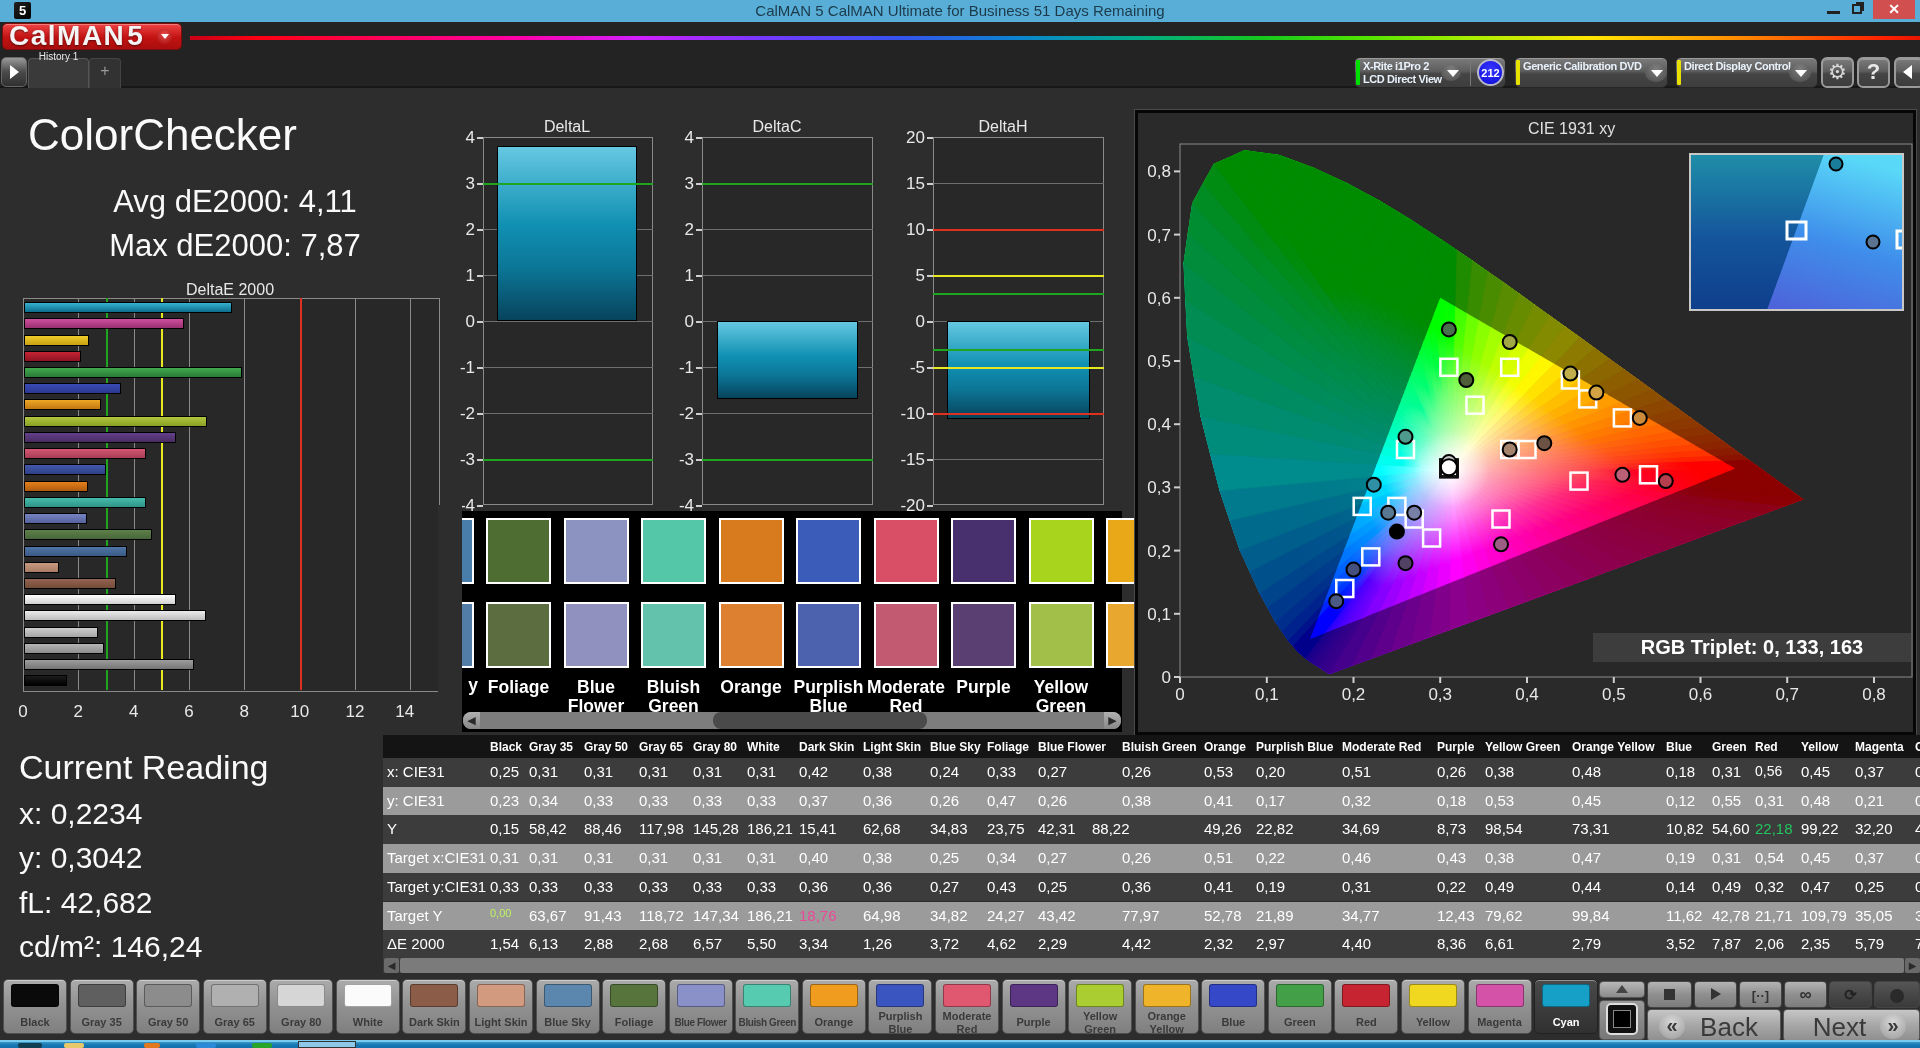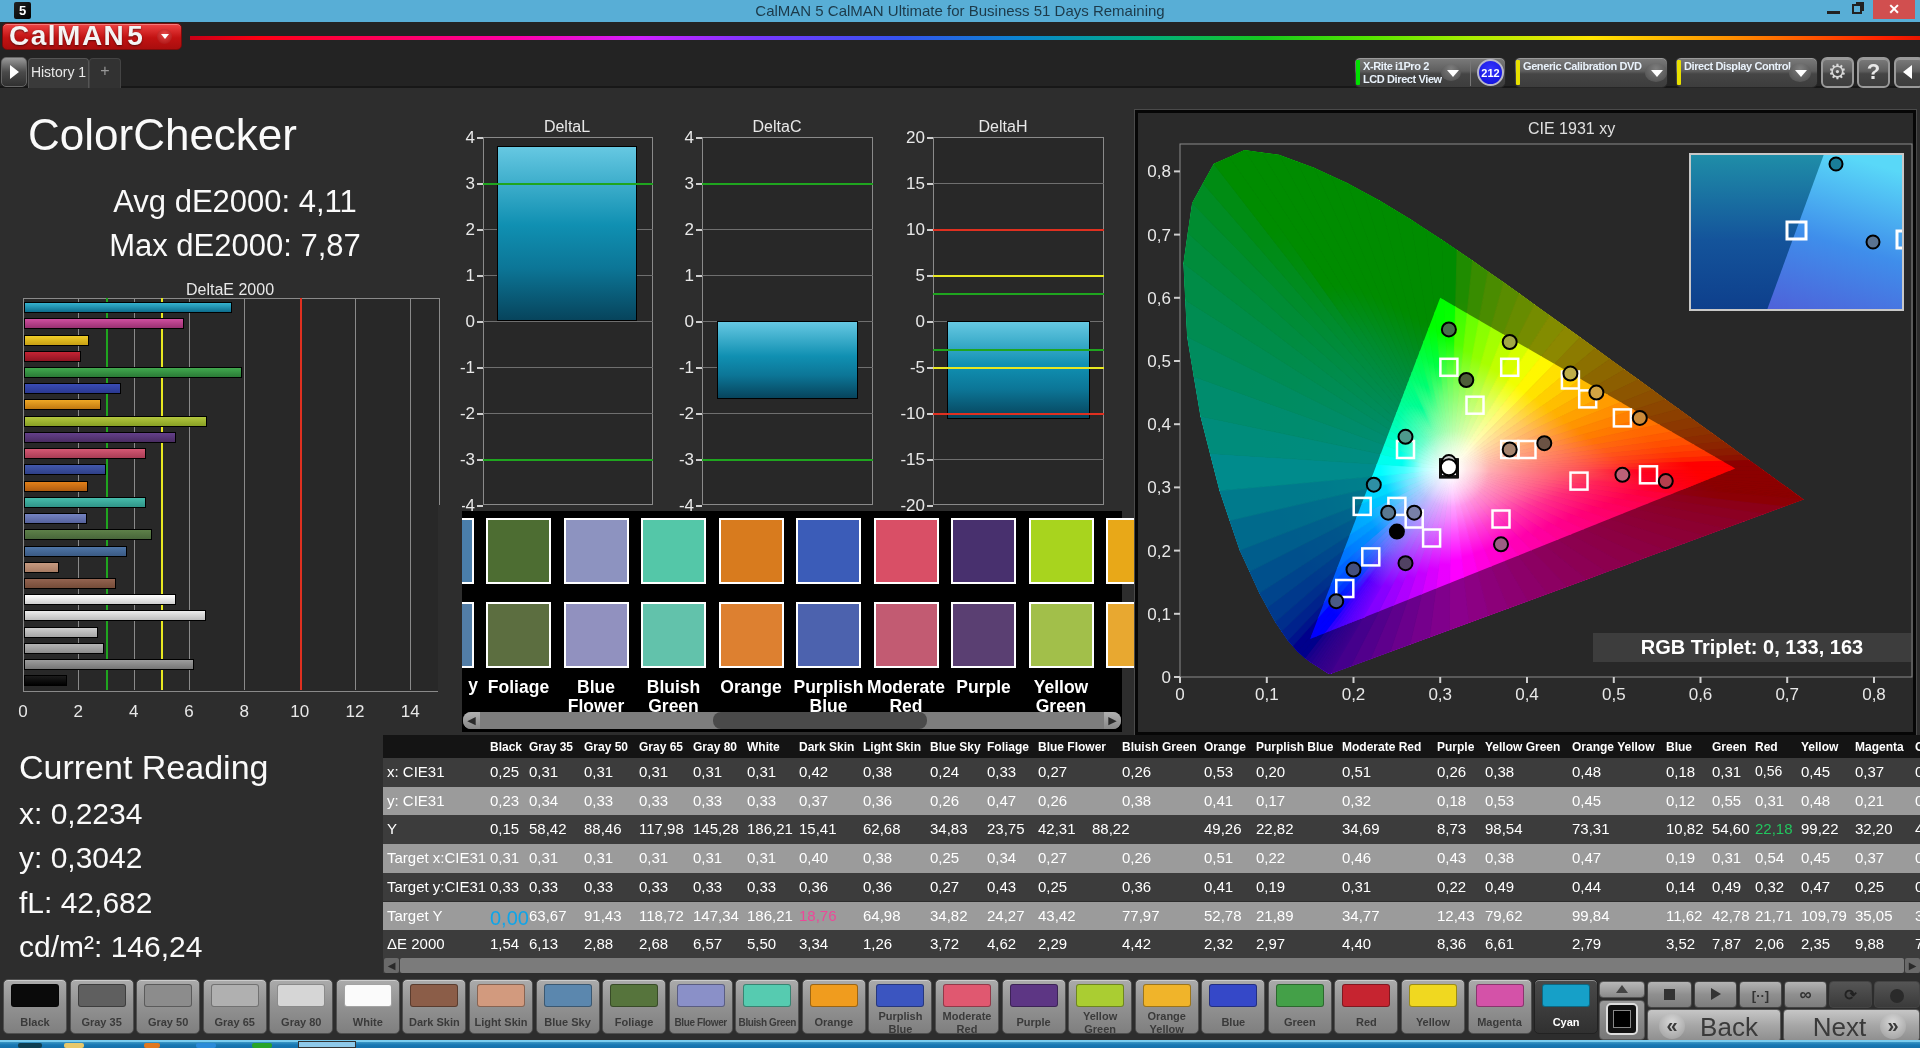--- a/index.html
+++ b/index.html
@@ -25,21 +25,21 @@
 <div class="abs" style="left:0;top:22px;width:1920px;height:34px;background:#232323"></div>
 <div class="abs" style="left:2px;top:23px;width:180px;height:27px;background:linear-gradient(#ef4444,#c21212 55%,#a90e0e);border:1px solid #7c0b0b;border-radius:5px;box-shadow:inset 0 1px 0 rgba(255,255,255,.3)"></div>
 <div class="abs" style="left:9px;top:23px;width:150px;height:26px;color:#f4f4f4;font-size:28px;font-weight:bold;letter-spacing:1.5px;line-height:25px;text-shadow:0 1px 2px rgba(0,0,0,.5)">CalMAN<span style="margin-left:2px">5</span></div>
 <div class="abs" style="left:157px;top:29px;width:15px;height:15px;border-radius:50%;background:radial-gradient(circle at 50% 35%,#e84848,#a30d0d);"></div>
 <div class="abs" style="left:160.5px;top:34px;width:0;height:0;border-left:4px solid transparent;border-right:4px solid transparent;border-top:5px solid #fff"></div>
 <div class="abs" style="left:190px;top:36px;width:1730px;height:4px;background:linear-gradient(90deg,#c80016,#ff0013 4%,#ff00a8 19%,#d020ff 26%,#7638ff 33%,#3553ee 41%,#0b85cf 48%,#00ad85 55%,#16c81e 62%,#52e400 68%,#a8ee00 74%,#ffe400 81%,#ff9000 89%,#ff2000 98%,#e81600)"></div>
 <div class="abs" style="left:0;top:56px;width:1920px;height:32px;background:#232323;border-bottom:2px solid #171717"></div>
 <div class="abs" style="left:1px;top:57px;width:26px;height:30px;background:linear-gradient(#9a9a9a,#4a4a4a 50%,#303030);border:1px solid #666;border-radius:5px"></div>
 <div class="abs" style="left:10px;top:65px;width:0;height:0;border-top:7px solid transparent;border-bottom:7px solid transparent;border-left:9px solid #fff"></div>
 <div class="abs" style="left:28px;top:58px;width:61px;height:30px;background:#3a3a3a;border:1px solid #555;border-bottom:none;border-radius:4px 4px 0 0"></div>
-<div class="abs" style="left:28px;top:64px;width:61px;height:18px;text-align:center;color:#e8e8e8;font-size:14px">History 1</div>
+<div class="abs" style="left:28px;top:51px;width:61px;height:18px;text-align:center;color:#e8e8e8;font-size:10px">History 1</div>
 <div class="abs" style="left:89px;top:58px;width:32px;height:30px;background:#323232;border:1px solid #444;border-bottom:none;border-radius:4px 4px 0 0"></div>
 <div class="abs" style="left:89px;top:62px;width:32px;height:22px;text-align:center;color:#999;font-size:16px">+</div>
 <div class="abs grad-btn" style="left:1354px;top:57px;width:152px;height:31px"></div>
 <div class="abs" style="left:1356px;top:60px;width:4px;height:25px;background:#00e000;border-radius:1px"></div>
 <div class="abs" style="left:1363px;top:60px;width:138px;color:#e9f2fb;font-size:11px;font-weight:bold;letter-spacing:-0.4px;line-height:13px;white-space:nowrap">X-Rite i1Pro 2<br>LCD Direct View</div>
 <div class="abs" style="left:1441px;top:64px;width:20px;height:17px;border-radius:50%;background:radial-gradient(circle at 50% 30%,#7e7e7e,#4a4a4a)"></div>
 <div class="abs" style="left:1447px;top:70px;width:0;height:0;border-left:6px solid transparent;border-right:6px solid transparent;border-top:7px solid #fff"></div>
 <div class="abs" style="left:1470px;top:59px;width:1px;height:27px;background:#777"></div>
 <div class="abs" style="left:1477px;top:59px;width:27px;height:27px;border-radius:50%;background:radial-gradient(circle at 50% 35%,#3535ff,#0c0cd6);border:2px solid #b8b8c8;color:#fff;font-size:11px;font-weight:bold;text-align:center;line-height:24px">212</div>
 <div class="abs grad-btn" style="left:1514px;top:57px;width:154px;height:31px"></div>
@@ -95,21 +95,21 @@
 <div class="abs" style="left:24px;top:642.8px;width:79.7px;height:11px;background:linear-gradient(#b5b5b5,#8d8d8d);border:1px solid #000"></div>
 <div class="abs" style="left:24px;top:659.1px;width:169.6px;height:11px;background:linear-gradient(#9d9d9d,#757575);border:1px solid #000"></div>
 <div class="abs" style="left:24px;top:675.3px;width:42.6px;height:11px;background:linear-gradient(#1c1c1c,#000000);border:1px solid #000"></div>
 <div class="albl" style="left:8.0px;top:702px;width:30px;text-align:center">0</div>
 <div class="albl" style="left:63.3px;top:702px;width:30px;text-align:center">2</div>
 <div class="albl" style="left:118.7px;top:702px;width:30px;text-align:center">4</div>
 <div class="albl" style="left:174.0px;top:702px;width:30px;text-align:center">6</div>
 <div class="albl" style="left:229.3px;top:702px;width:30px;text-align:center">8</div>
 <div class="albl" style="left:284.7px;top:702px;width:30px;text-align:center">10</div>
 <div class="albl" style="left:340.0px;top:702px;width:30px;text-align:center">12</div>
-<div class="albl" style="left:395.3px;top:702px;width:30px;text-align:center">14</div>
+<div class="albl" style="left:395.3px;top:702px;width:30px;">14</div>
 <div class="abs" style="left:507px;top:118px;width:120px;text-align:center;color:#e8e8e8;font-size:16px">DeltaL</div>
 <div class="abs chart" style="left:483px;top:137px;width:170px;height:368px"></div>
 <div class="albl" style="left:431px;top:128.0px;width:44px;text-align:right">4</div>
 <div class="abs" style="left:477px;top:137.0px;width:6px;height:2px;background:#cfcfcf"></div>
 <div class="abs" style="left:483px;top:183.0px;width:170px;height:1px;background:#6f6f6f"></div>
 <div class="albl" style="left:431px;top:174.0px;width:44px;text-align:right">3</div>
 <div class="abs" style="left:477px;top:183.0px;width:6px;height:2px;background:#cfcfcf"></div>
 <div class="abs" style="left:483px;top:229.0px;width:170px;height:1px;background:#6f6f6f"></div>
 <div class="albl" style="left:431px;top:220.0px;width:44px;text-align:right">2</div>
 <div class="abs" style="left:477px;top:229.0px;width:6px;height:2px;background:#cfcfcf"></div>
@@ -2069,21 +2069,21 @@
 <div class="abs" style="left:1485px;top:877.8px;color:#fff;font-size:15px">0,49</div>
 <div class="abs" style="left:1572px;top:877.8px;color:#fff;font-size:15px">0,44</div>
 <div class="abs" style="left:1666px;top:877.8px;color:#fff;font-size:15px">0,14</div>
 <div class="abs" style="left:1712px;top:877.8px;color:#fff;font-size:15px">0,49</div>
 <div class="abs" style="left:1755px;top:877.8px;color:#fff;font-size:15px">0,32</div>
 <div class="abs" style="left:1801px;top:877.8px;color:#fff;font-size:15px">0,47</div>
 <div class="abs" style="left:1855px;top:877.8px;color:#fff;font-size:15px">0,25</div>
 <div class="abs" style="left:1915px;top:877.8px;color:#fff;font-size:15px">0,27</div>
 <div class="abs" style="left:383px;top:901.5px;width:1537px;height:28.7px;background:#9b9b9b"></div>
 <div class="abs" style="left:387px;top:906.5px;color:#fff;font-size:15px;white-space:nowrap">Target Y</div>
-<div class="abs" style="left:490px;top:906.5px;color:#0ea5e9;font-size:20px">0,00</div>
+<div class="abs" style="left:490px;top:906.5px;color:#bef264;font-size:11px">0,00</div>
 <div class="abs" style="left:529px;top:906.5px;color:#fff;font-size:15px">63,67</div>
 <div class="abs" style="left:584px;top:906.5px;color:#fff;font-size:15px">91,43</div>
 <div class="abs" style="left:639px;top:906.5px;color:#fff;font-size:15px">118,72</div>
 <div class="abs" style="left:693px;top:906.5px;color:#fff;font-size:15px">147,34</div>
 <div class="abs" style="left:747px;top:906.5px;color:#fff;font-size:15px">186,21</div>
 <div class="abs" style="left:799px;top:906.5px;color:#ec4899;font-size:15px">18,76</div>
 <div class="abs" style="left:863px;top:906.5px;color:#fff;font-size:15px">64,98</div>
 <div class="abs" style="left:930px;top:906.5px;color:#fff;font-size:15px">34,82</div>
 <div class="abs" style="left:987px;top:906.5px;color:#fff;font-size:15px">24,27</div>
 <div class="abs" style="left:1038px;top:906.5px;color:#fff;font-size:15px">43,42</div>
@@ -2117,21 +2117,21 @@
 <div class="abs" style="left:1204px;top:935.2px;color:#fff;font-size:15px">2,32</div>
 <div class="abs" style="left:1256px;top:935.2px;color:#fff;font-size:15px">2,97</div>
 <div class="abs" style="left:1342px;top:935.2px;color:#fff;font-size:15px">4,40</div>
 <div class="abs" style="left:1437px;top:935.2px;color:#fff;font-size:15px">8,36</div>
 <div class="abs" style="left:1485px;top:935.2px;color:#fff;font-size:15px">6,61</div>
 <div class="abs" style="left:1572px;top:935.2px;color:#fff;font-size:15px">2,79</div>
 <div class="abs" style="left:1666px;top:935.2px;color:#fff;font-size:15px">3,52</div>
 <div class="abs" style="left:1712px;top:935.2px;color:#fff;font-size:15px">7,87</div>
 <div class="abs" style="left:1755px;top:935.2px;color:#fff;font-size:15px">2,06</div>
 <div class="abs" style="left:1801px;top:935.2px;color:#fff;font-size:15px">2,35</div>
-<div class="abs" style="left:1855px;top:935.2px;color:#fff;font-size:15px">9,88</div>
+<div class="abs" style="left:1855px;top:935.2px;color:#fff;font-size:15px">5,79</div>
 <div class="abs" style="left:1915px;top:935.2px;color:#fff;font-size:15px">7,50</div>
 <div class="abs" style="left:383px;top:958px;width:1537px;height:15px;background:#3a3a3a"></div>
 <div class="abs" style="left:384px;top:958px;width:15px;height:15px;background:#6a6a6a;border-radius:2px;color:#2a2a2a;font-size:10px;line-height:15px;text-align:center">◀</div>
 <div class="abs" style="left:1905px;top:958px;width:15px;height:15px;background:#6a6a6a;border-radius:2px;color:#2a2a2a;font-size:10px;line-height:15px;text-align:center">▶</div>
 <div class="abs" style="left:400px;top:958px;width:1504px;height:15px;background:#7b7b7b;border-radius:2px"></div>
 <div class="btn24" style="left:3.0px;top:979px;">
     <div class="c" style="background:#0a0a0a"></div>
     <div class="t" style="top:36px;">Black</div>
   </div>
 <div class="btn24" style="left:69.6px;top:979px;">

